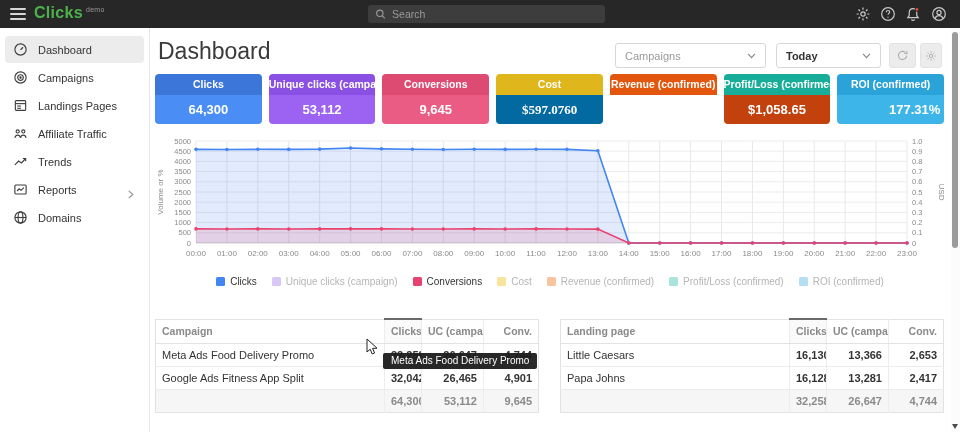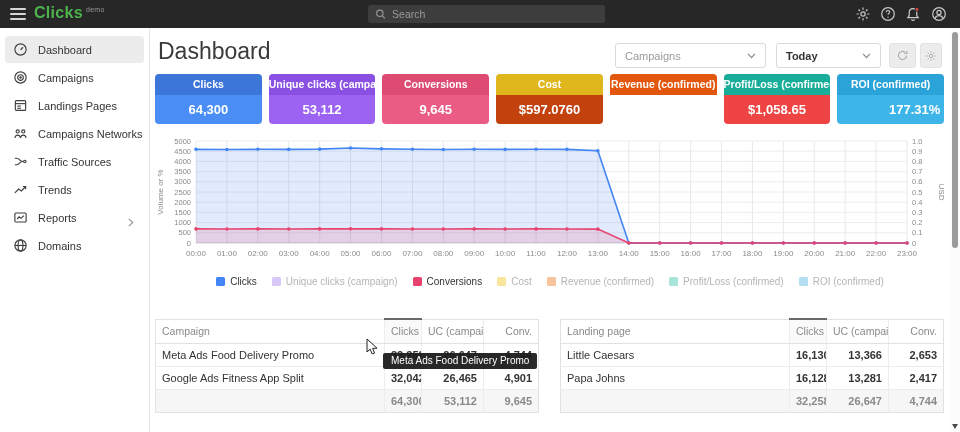--- a/index.html
+++ b/index.html
@@ -50,21 +50,21 @@
   .legend { position:absolute; left:150px; top:276px; width:800px; display:flex; justify-content:center; gap:15px; }
   .legend-item { display:flex; align-items:center; gap:5px; font-size:10px; cursor:pointer; white-space:nowrap; }
   .legend-item .sw { width:9px; height:9px; border-radius:1.5px; }
   .legend-item.on { color:#333; }
   .legend-item.off { color:#b5b5b5; }
 
   
   .dtable { position:absolute; top:318px; width:383px; border:1px solid #e2e2e2; border-collapse:collapse; table-layout:fixed; background:#fff; }
   #campaign-table { left:155px; }
   #landing-table { left:560px; }
-  .dtable th { font-size:10.5px; font-weight:normal; color:#8a8a8a; height:24px; padding:0 6px; border-bottom:1px solid #e2e2e2; text-align:left; white-space:nowrap; overflow:hidden; }
+  .dtable th { font-size:10.5px; font-weight:bold; color:#8a8a8a; height:24px; padding:0 6px; border-bottom:1px solid #e2e2e2; text-align:left; white-space:nowrap; overflow:hidden; }
   .dtable th.num, .dtable td.num { text-align:right; border-left:1px solid #ededed; }
   .dtable th.sorted { border-top:2px solid #6a6a6a; background:#fafafa; }
   .dtable td { font-size:11px; color:#333; height:23px; padding:0 6px; border-bottom:1px solid #ececec; white-space:nowrap; overflow:hidden; }
   .dtable td.num { font-weight:bold; }
   .dtable tfoot td { background:#f6f6f6; color:#8a8a8a; font-weight:normal; border-bottom:none; }
 
   
   .tooltip { position:absolute; left:383px; top:353px; background:rgba(28,28,28,.95); color:#fff; font-size:10px; padding:2px 8px 3px; border-radius:2px; z-index:40; white-space:nowrap; }
   #cursor { position:absolute; left:366px; top:338px; z-index:50; }
 
@@ -146,29 +146,21 @@
         </svg>
       <span class="lbl">Landings Pages</span>
     </div>
     <div class="side-item">
       <svg viewBox="0 0 16 16">
           <circle cx="5" cy="5.8" r="1.7"></circle>
           <circle cx="11" cy="5.8" r="1.7"></circle>
           <path d="M2 12.6c.5-2 1.8-2.9 3-2.9s2.5.9 3 2.9"></path>
           <path d="M8 12.6c.5-2 1.8-2.9 3-2.9s2.5.9 3 2.9"></path>
         </svg>
-      <span class="lbl">Campaigns Networks</span>
-    </div>
-    <div class="side-item">
-      <svg viewBox="0 0 16 16">
-          <path d="M2 4.5h1.8c3.2 0 3.2 3.5 6.4 3.5h.8"></path>
-          <path d="M2 11.5h1.8c3.2 0 3.2-3.5 6.4-3.5"></path>
-          <circle cx="12.6" cy="8" r="1.3"></circle>
-        </svg>
-      <span class="lbl">Traffic Sources</span>
+      <span class="lbl">Affiliate Traffic</span>
     </div>
     <div class="side-item">
       <svg viewBox="0 0 16 16">
           <polyline points="2,11.5 6,7.5 9,9.5 13.5,4.8"></polyline>
           <polyline points="10.6,4.8 13.5,4.8 13.5,7.7"></polyline>
         </svg>
       <span class="lbl">Trends</span>
     </div>
     <div class="side-item">
       <svg viewBox="0 0 16 16">
@@ -224,28 +216,28 @@
     <div class="card">
         <div class="card-top" style="background: rgb(138, 79, 227);">Unique clicks (campaign)</div>
         <div class="card-val" style="background: rgb(156, 99, 243);">53,112</div>
       </div>
     <div class="card">
         <div class="card-top" style="background: rgb(221, 74, 114);">Conversions</div>
         <div class="card-val" style="background: rgb(234, 92, 132);">9,645</div>
       </div>
     <div class="card">
         <div class="card-top" style="background: rgb(223, 183, 28);">Cost</div>
-        <div class="card-val" style="background: #c2410c;">$597.0760</div>
+        <div class="card-val" style="background: #0369a1; font-family: Liberation Serif, serif;">$597.0760</div>
       </div>
     <div class="card">
         <div class="card-top" style="background: rgb(226, 87, 13);">Revenue (confirmed)</div>
       </div>
     <div class="card">
         <div class="card-top" style="background: rgb(24, 173, 153);">Profit/Loss (confirmed)</div>
-        <div class="card-val" style="background: #ef4444;">$1,058.65</div>
+        <div class="card-val" style="background: #c2410c;">$1,058.65</div>
       </div>
     <div class="card">
         <div class="card-top" style="background: rgb(42, 163, 216);">ROI (confirmed)</div>
         <div class="card-val" style="background: rgb(61, 181, 233); padding-left: 48px;">177.31%</div>
       </div>
   </div>
 
   <div id="chart-wrap">
     <svg id="chart-svg" width="800" height="132">
         <line x1="46" y1="8" x2="46" y2="110" stroke="#e8e8e8" stroke-width="1"></line>

